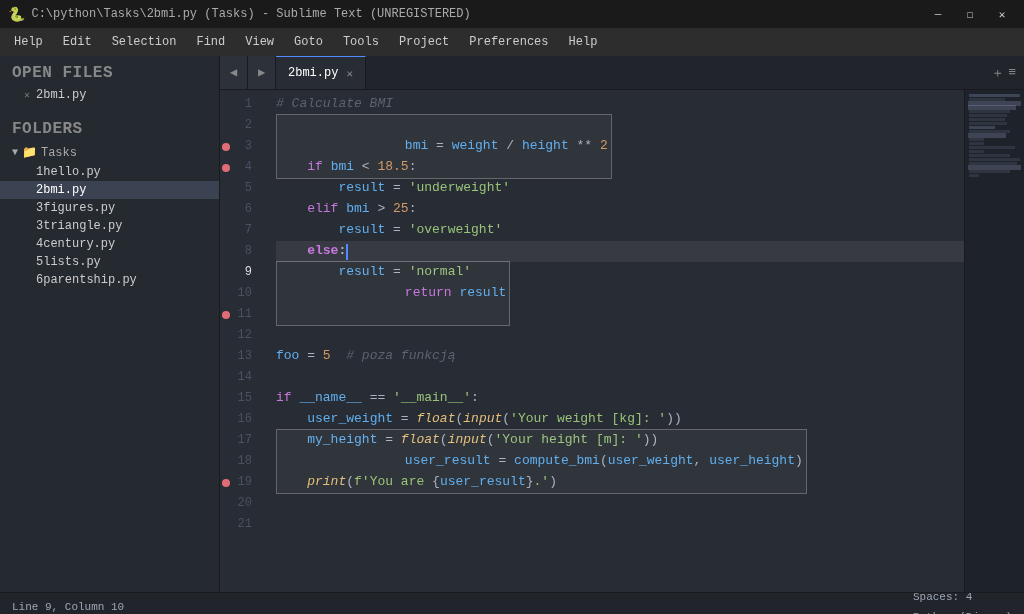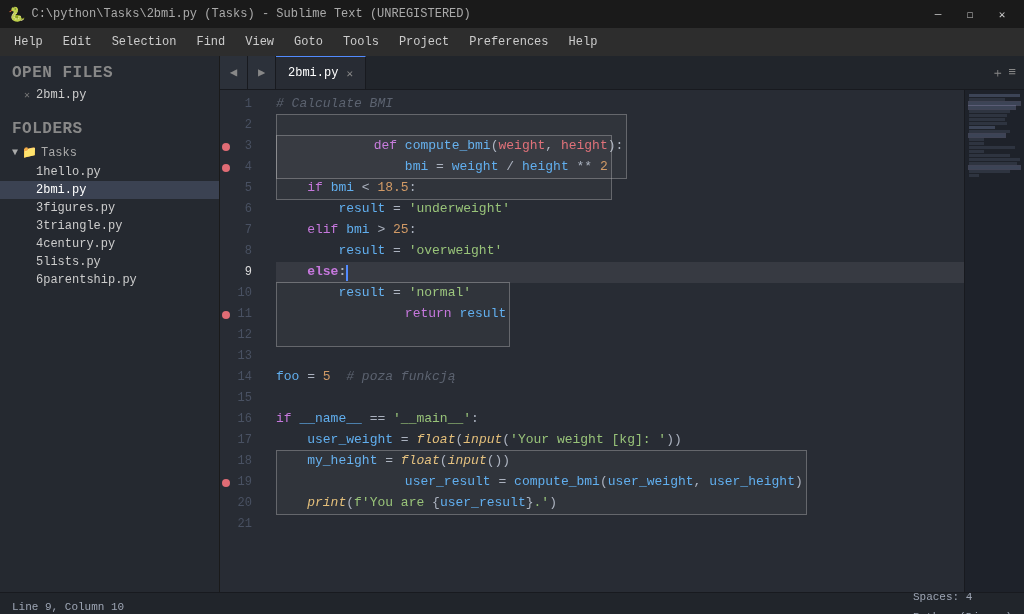--- a/index.html
+++ b/index.html
@@ -378,25 +378,20 @@
       </div>
 
       <div id="code-content">
 
         <div class="code-line">
           <span class="comment"># Calculate BMI</span>
         </div>
 
         <div class="code-line">&nbsp;</div>
 
-        <div class="code-line">
-          <span style="display:inline-block; border:1px solid rgba(200,200,200,0.35); padding: 0 3px; background:rgba(255,255,255,0.04);">
-            <span class="kw">def </span><span class="fn">compute_bmi</span><span style="color:#abb2bf;">(</span><span class="param">weight</span><span style="color:#abb2bf;">, </span><span class="param">height</span><span style="color:#abb2bf;">):</span>
-          </span>
-        </div>
 
         <div class="code-line">
           <span style="display:inline-block; border:1px solid rgba(200,200,200,0.35); padding: 0 3px; background:rgba(255,255,255,0.04);">
             <span style="color:#abb2bf;">    </span><span class="var-highlight">bmi</span><span style="color:#abb2bf;"> = </span><span class="var-highlight">weight</span><span style="color:#abb2bf;"> / </span><span class="var-highlight">height</span><span style="color:#abb2bf;"> ** </span><span class="num">2</span>
           </span>
         </div>
 
         <div class="code-line">
           <span style="color:#abb2bf;">    </span><span class="kw">if </span><span class="var-highlight">bmi</span><span style="color:#abb2bf;"> &lt; </span><span class="num">18.5</span><span style="color:#abb2bf;">:</span>
         </div>
@@ -439,21 +434,21 @@
 
         <div class="code-line">
           <span class="kw">if </span><span class="var-highlight">__name__</span><span style="color:#abb2bf;"> == </span><span class="str">'__main__'</span><span style="color:#abb2bf;">:</span>
         </div>
 
         <div class="code-line">
           <span style="color:#abb2bf;">    </span><span class="var-highlight">user_weight</span><span style="color:#abb2bf;"> = </span><span class="builtin">float</span><span style="color:#abb2bf;">(</span><span class="builtin">input</span><span style="color:#abb2bf;">(</span><span class="str">'Your weight [kg]: '</span><span style="color:#abb2bf;">))</span>
         </div>
 
         <div class="code-line">
-          <span style="color:#abb2bf;">    </span><span class="var-highlight">my_height</span><span style="color:#abb2bf;"> = </span><span class="builtin">float</span><span style="color:#abb2bf;">(</span><span class="builtin">input</span><span style="color:#abb2bf;">(</span><span style="color:#abb2bf;">))</span>
+          <span style="color:#abb2bf;">    </span><span class="var-highlight">my_height</span><span style="color:#abb2bf;"> = </span><span class="builtin">float</span><span style="color:#abb2bf;">(</span><span class="builtin">input</span><span style="color:#abb2bf;">(</span><span class="str">'Your height [m]: '</span><span style="color:#abb2bf;">))</span>
         </div>
 
         <div class="code-line">
           <span style="display:inline-block; border:1px solid rgba(200,200,200,0.35); padding: 0 3px; background:rgba(255,255,255,0.04);">
             <span style="color:#abb2bf;">    </span><span class="var-highlight">user_result</span><span style="color:#abb2bf;"> = </span><span class="fn">compute_bmi</span><span style="color:#abb2bf;">(</span><span class="var-highlight">user_weight</span><span style="color:#abb2bf;">, </span><span class="var-highlight">user_height</span><span style="color:#abb2bf;">)</span>
           </span>
         </div>
 
         <div class="code-line">
           <span style="color:#abb2bf;">    </span><span class="builtin">print</span><span style="color:#abb2bf;">(</span><span class="str">f'You are </span><span style="color:#abb2bf;">{</span><span class="var-highlight">user_result</span><span style="color:#abb2bf;">}</span><span class="str">.'</span><span style="color:#abb2bf;">)</span>

